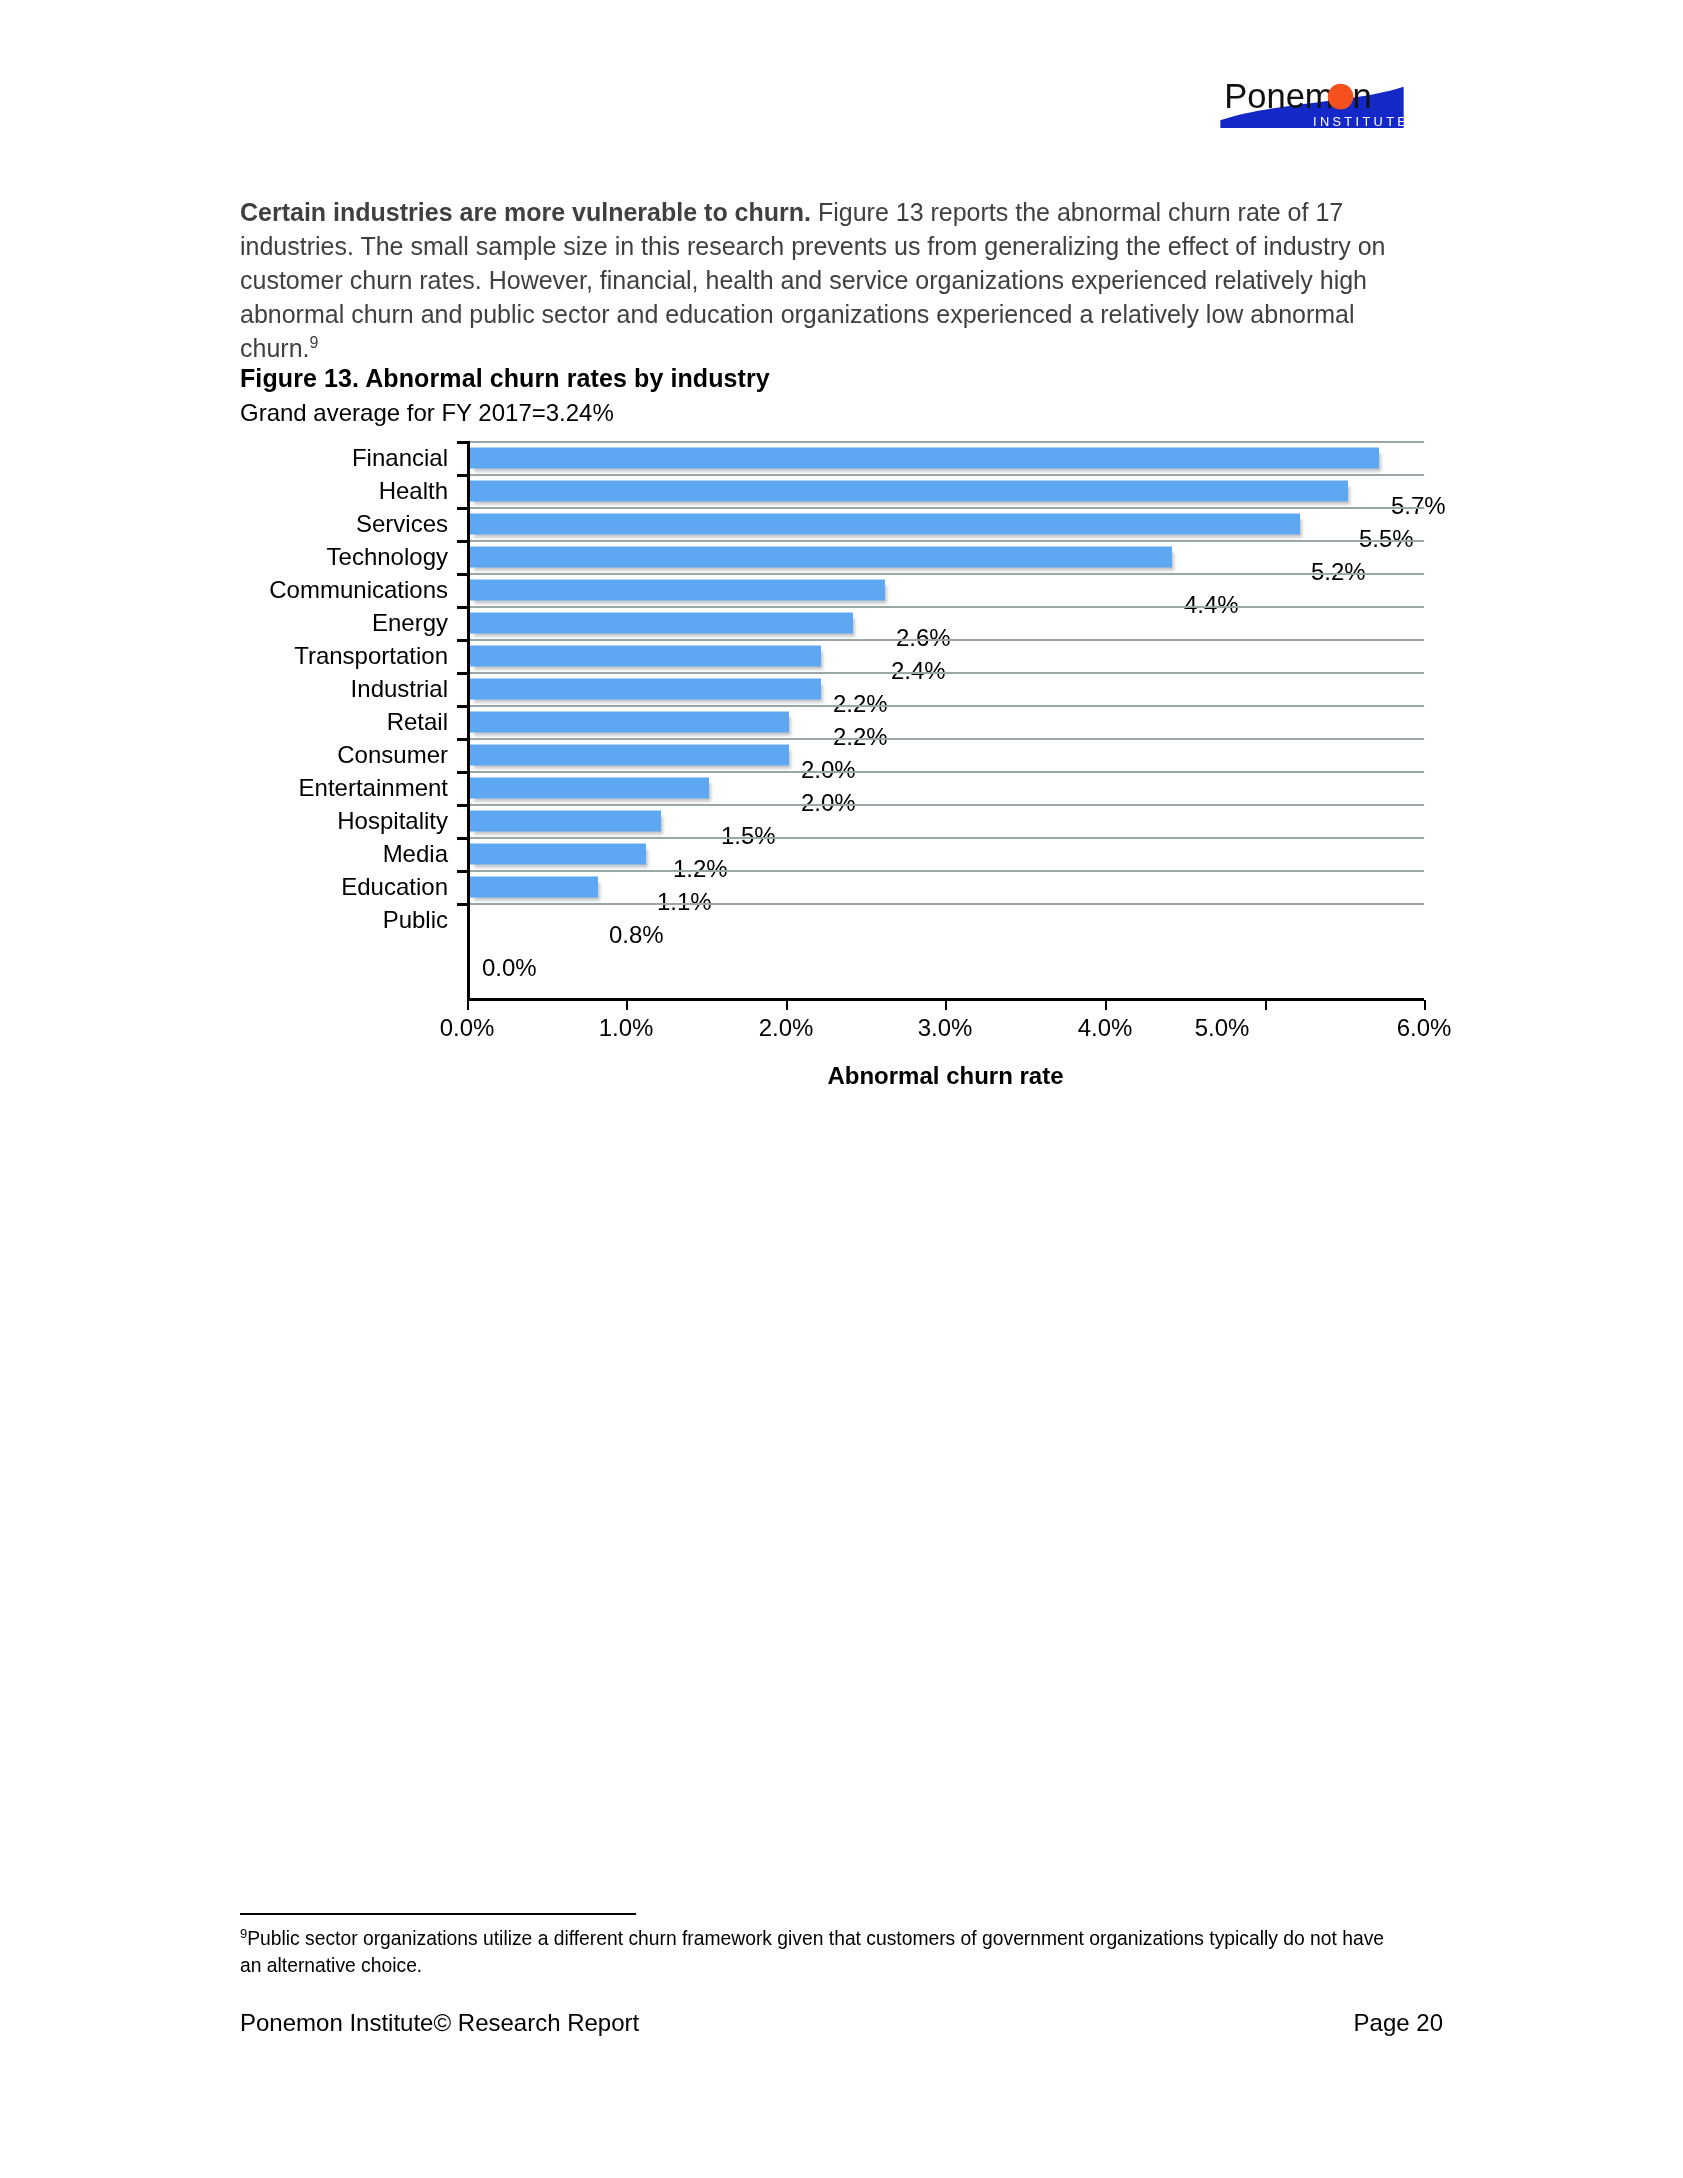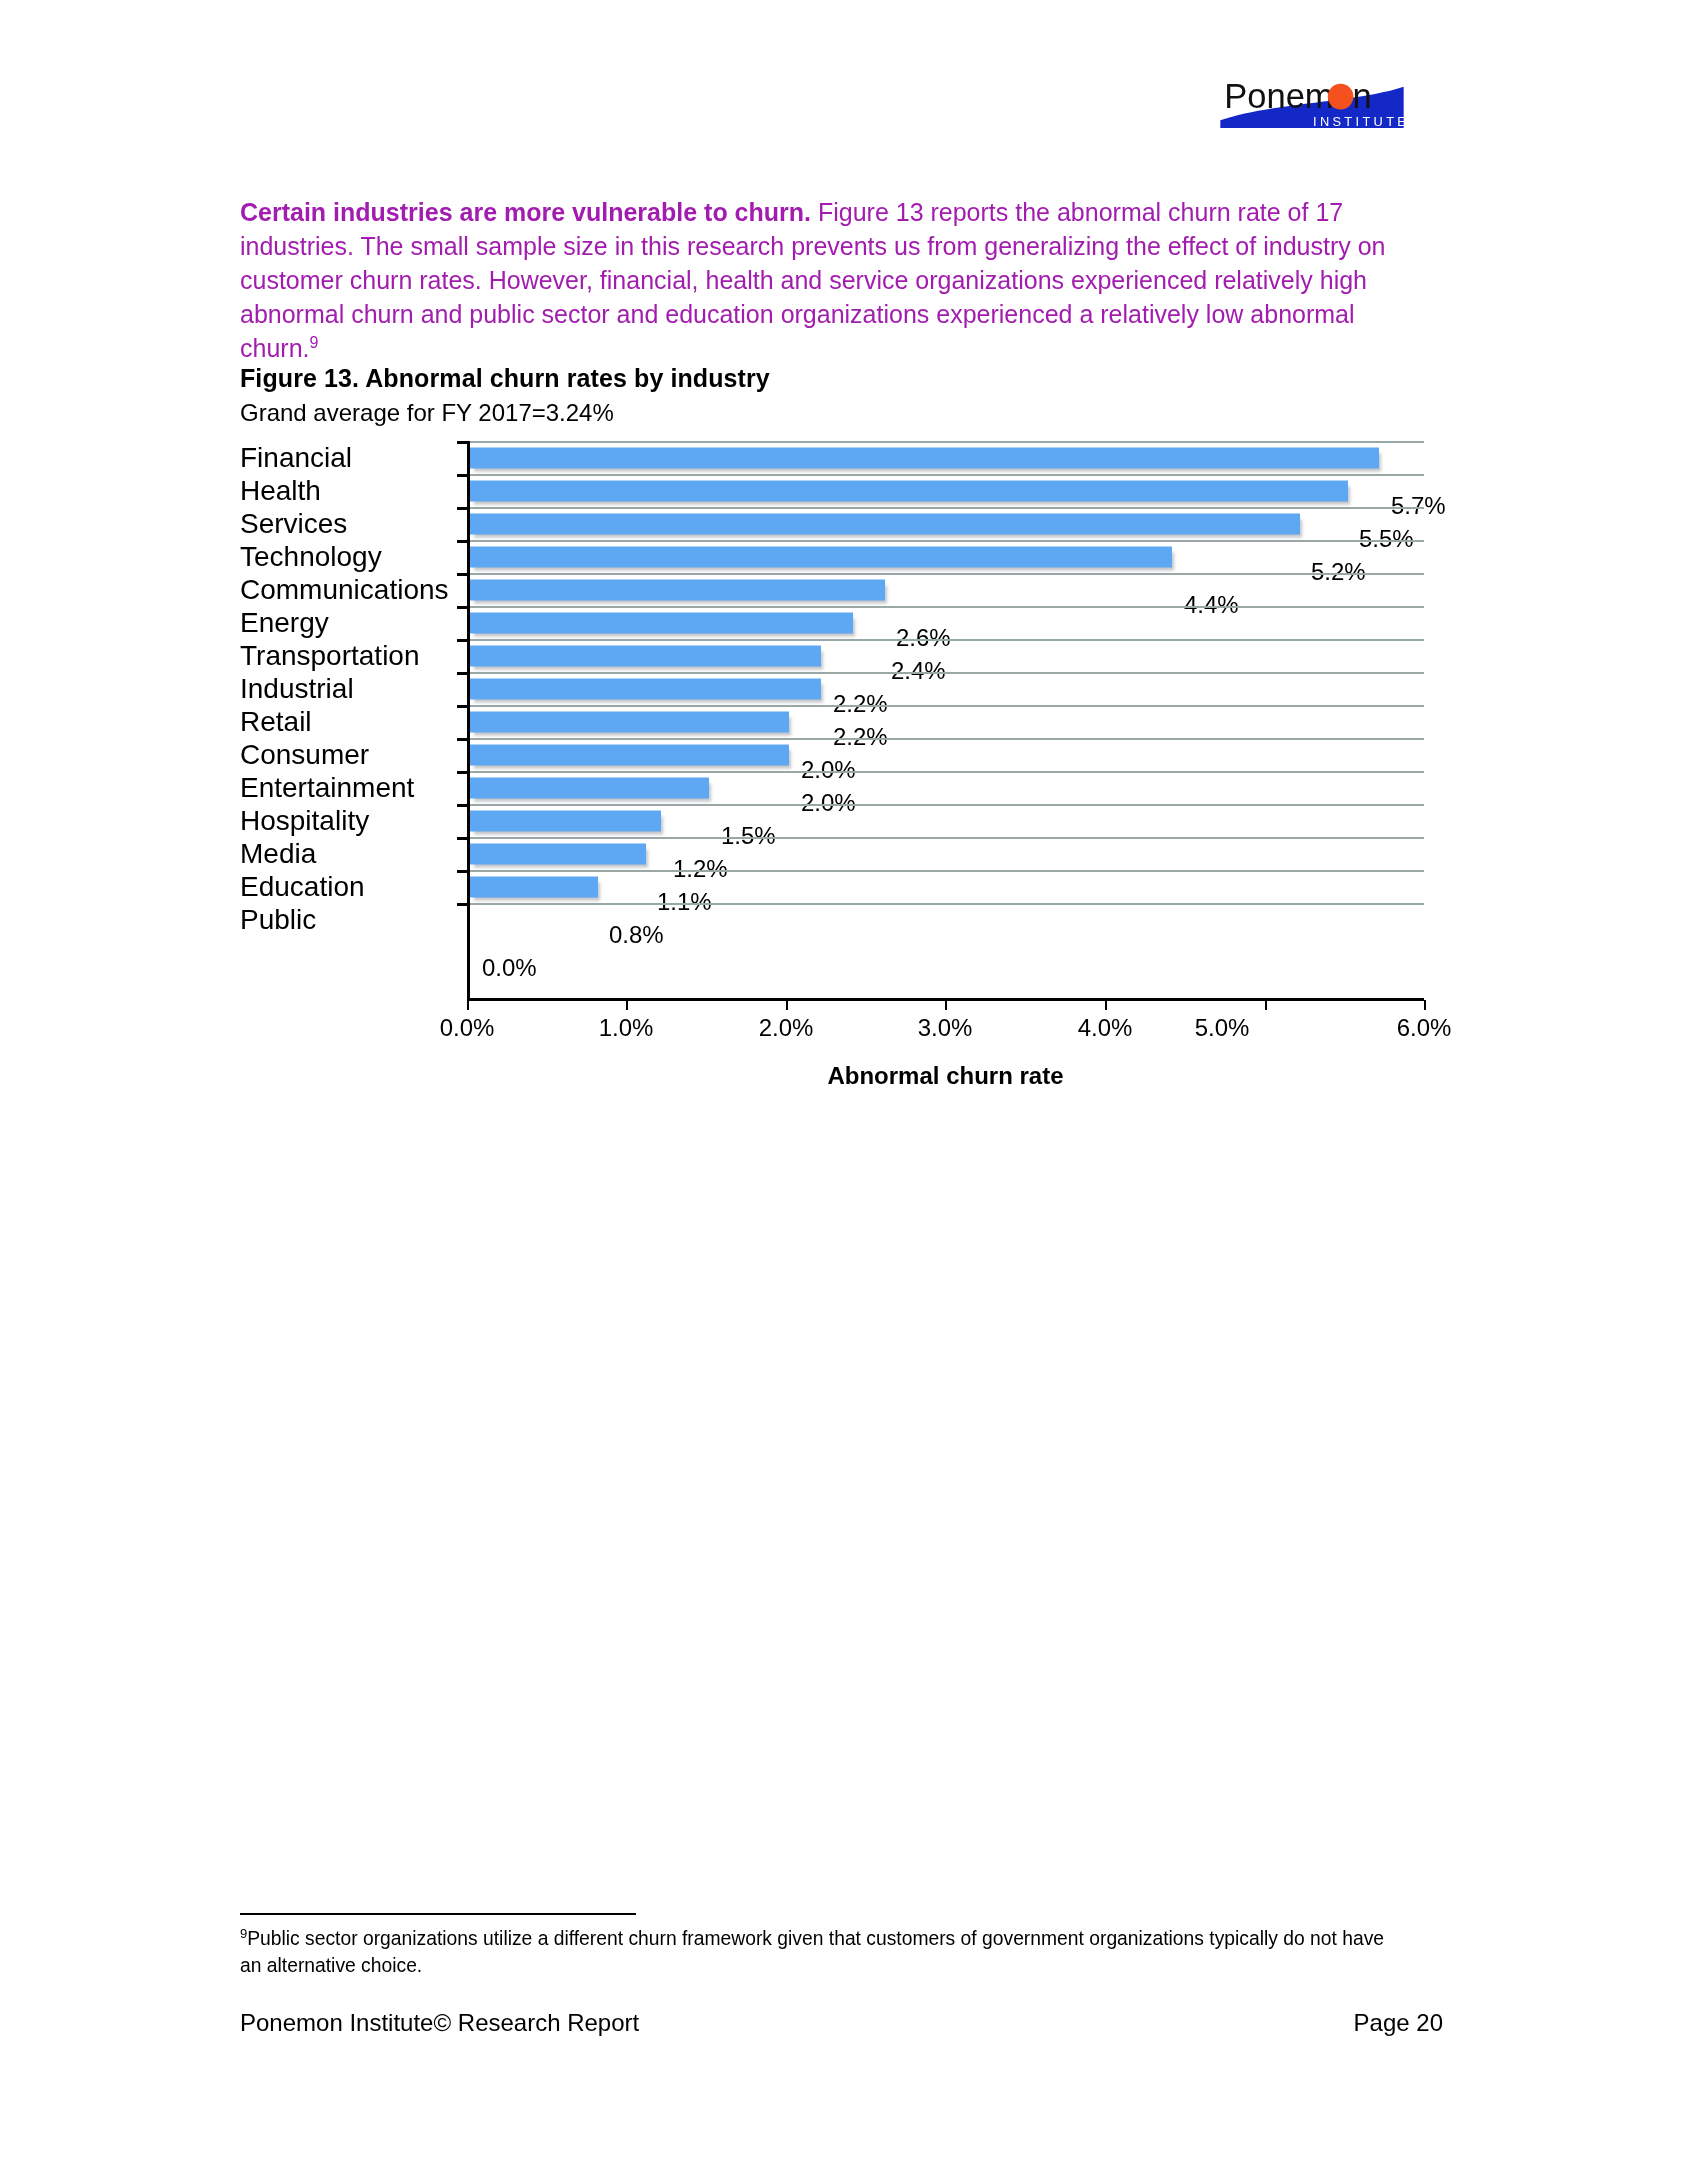--- a/index.html
+++ b/index.html
@@ -32,21 +32,21 @@
   .logo-svg { display: block; }
 
   
   .body-para {
     position: absolute;
     left: 240px;
     top: 170px;
     width: 1168px;
     font-size: 25px;
     line-height: 34px;
-    color: #a21caf;
+    color: #404040;
   }
   .body-para .lead {
     font-weight: bold;
   }
   sup.fn {
     font-size: 16px;
     vertical-align: super;
     line-height: 0;
   }
 
@@ -125,22 +125,22 @@
     width: 13px;
     height: 3px;
     background: #000000;
   }
   .cat-label {
     position: absolute;
     left: 0;
     width: 208px;
     top: 50%;
     transform: translateY(-50%);
-    text-align: left;
-    font-size: 28px;
+    text-align: right;
+    font-size: 24px;
     line-height: 26px;
     white-space: nowrap;
     color: #000;
   }
   .barwrap {
     position: absolute;
     left: 230px;
     top: 50%;
     transform: translateY(-50%);
     height: 21px;

